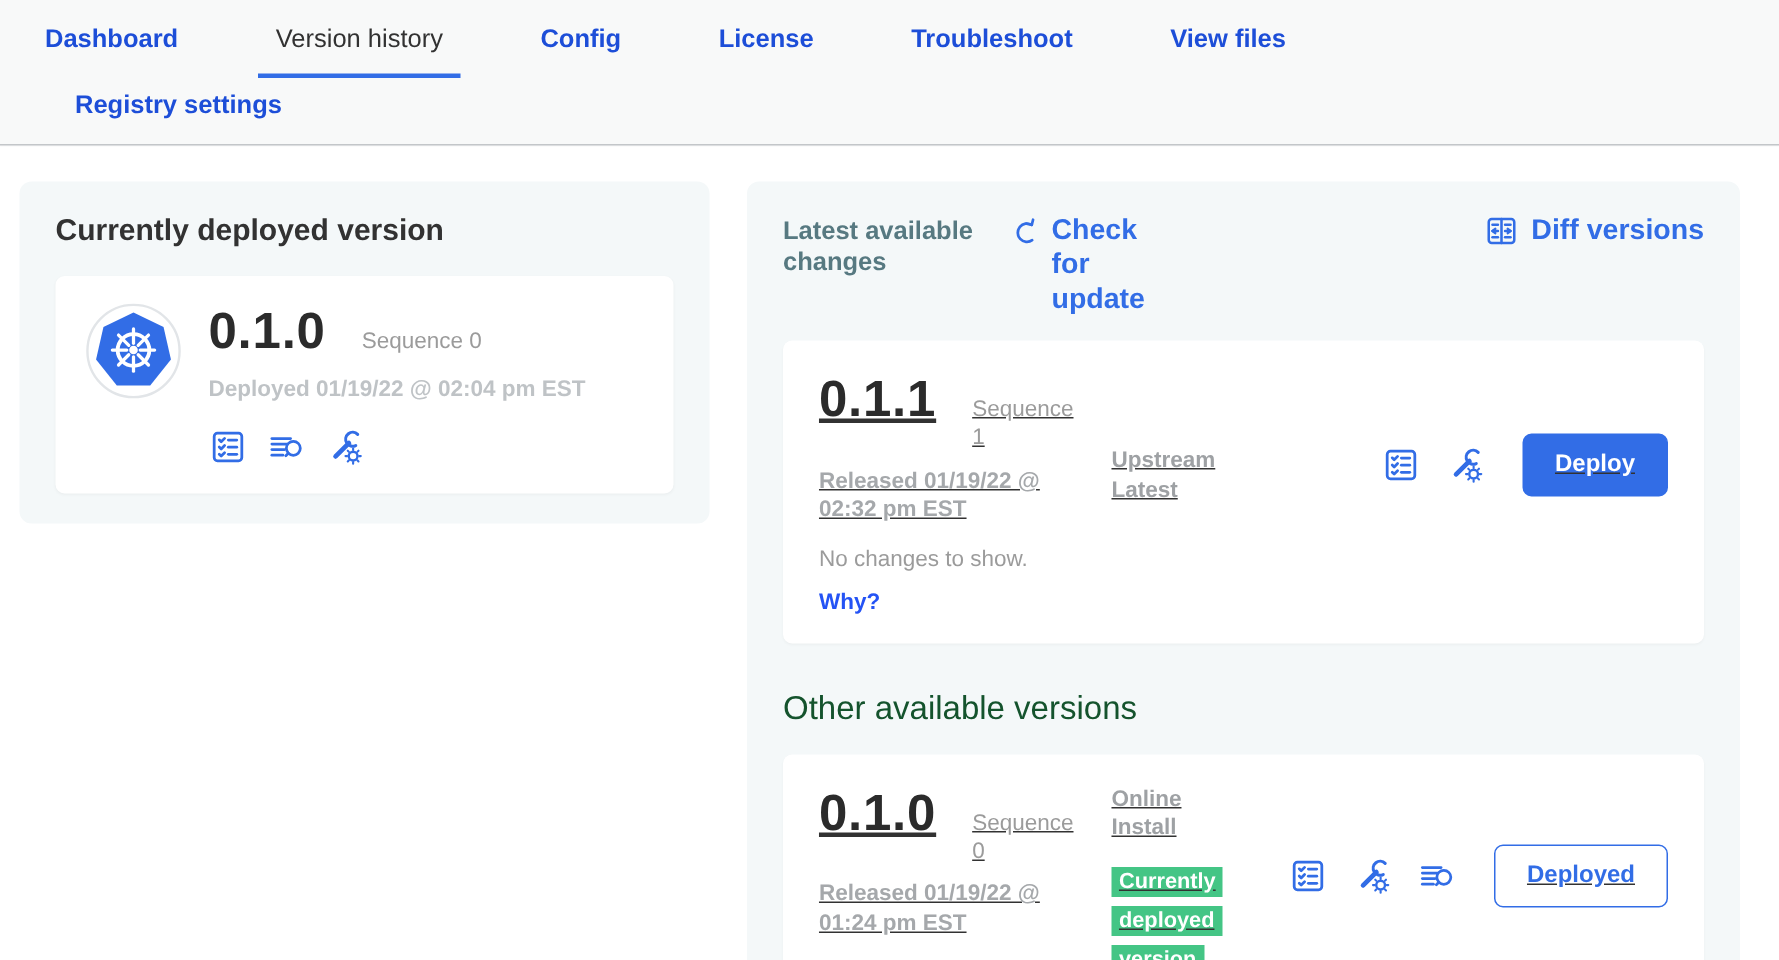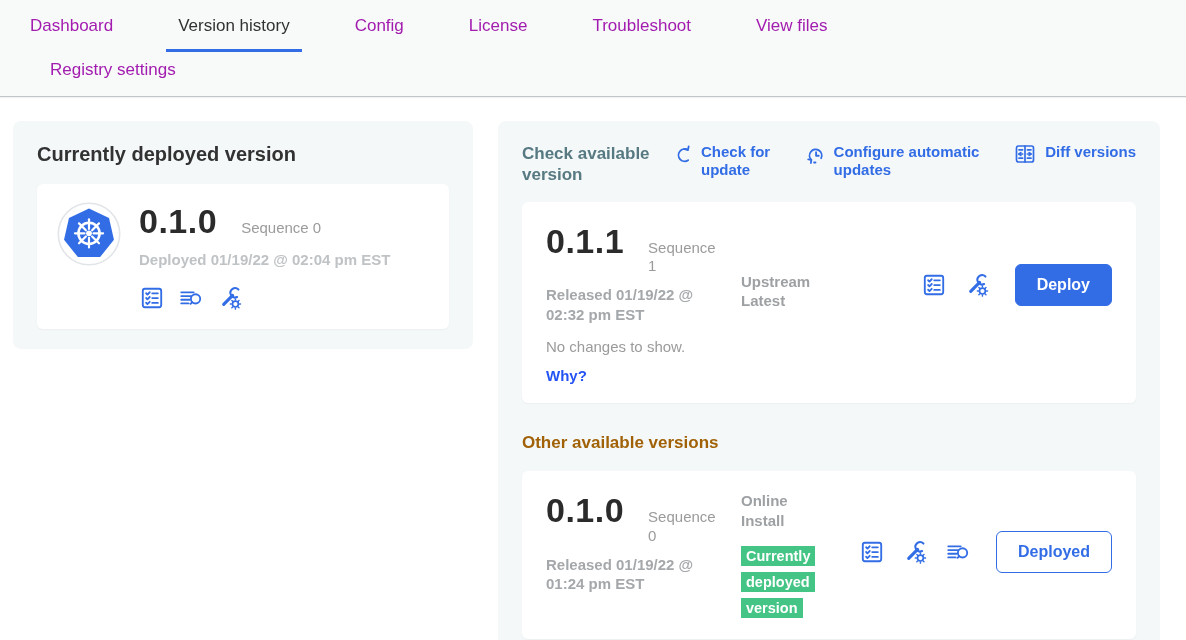--- a/index.html
+++ b/index.html
@@ -10,21 +10,21 @@
   }
   
   .app-header {
     background:#f8f9f9;
     border-bottom:1px solid #c3c6c9;
     box-shadow:0 1px 1px rgba(0,0,0,0.05);
   }
   .nav-row1 { display:flex; padding:16px 0 0 18px; }
   .nav-row2 { padding:8px 0 16px 38px; display:flex; }
   .tab {
-    font-size:17px; font-weight:400; color:#a21caf;
+    font-size:17px; font-weight:700; color:#1d4ed8;
     padding:0 12px 13px 12px; margin-right:41px; cursor:pointer; white-space:nowrap;
   }
   .nav-row2 .tab { padding-bottom:0; }
   .tab.active { color:#323232; font-weight:400; border-bottom:3px solid #326de6; }
   
   main { display:flex; align-items:flex-start; margin:24px 26px 0 13px; gap:25px; }
   .panel { background:#f4f8f9; border-radius:8px; }
   .deployed-section { width:482px; padding:22px 24px 20px 24px; }
   .deployed-section h2 { font-size:20px; font-weight:700; color:#323232; margin-bottom:18px; }
   .white-card {
@@ -46,41 +46,41 @@
   
   .latest-panel { flex:1; padding:22px 24px 20px 24px; }
   .panel-header { display:flex; align-items:flex-start; margin-bottom:16px; }
   .panel-header h3 {
     font-size:17px; font-weight:600; color:#577981; line-height:1.25; width:150px; flex:0 0 150px;
   }
   .hdr-actions { flex:1; display:flex; justify-content:space-between; align-items:flex-start; }
   .hdr-link { display:flex; align-items:flex-start; cursor:pointer; text-decoration:none; }
   .hdr-link .ic { width:21px; height:21px; margin-right:8px; margin-top:1px; }
   .hdr-link span {
-    color:#326de6; font-weight:700; font-size:15px; line-height:1.2; display:inline-block;
+    color:#326de6; font-weight:700; font-size:19px; line-height:1.2; display:inline-block;
   }
   .w82  { width:82px; }
   .w158 { width:158px; }
   .nowrap { white-space:nowrap; }
   .release-card { padding:20px 24px 18px 24px; }
-  .card-row { display:flex; align-items:flex-start; }
+  .card-row { display:flex; align-items:flex-start;text-decoration:underline; }
   .ver-block { width:195px; flex:0 0 195px; }
   .mid-block { width:118px; flex:0 0 118px; }
   .source { font-size:15px; font-weight:600; color:#9ea1a4; line-height:1.3; max-width:92px; }
   .mt50 { margin-top:50px; }
   .actions { margin-left:auto; display:flex; align-items:center; gap:17px; }
   .btn {
     font-family:"Liberation Sans",sans-serif; font-size:16px; font-weight:700;
     border-radius:6px; padding:11px 21px; cursor:pointer;
   }
   .btn-primary { background:#326de6; color:#ffffff; border:1px solid #326de6; }
   .btn-outline { background:#ffffff; color:#326de6; border:1.5px solid #326de6; }
   .no-changes { font-size:15px; color:#9b9b9b; margin-top:14px; }
   .why-link { display:inline-block; font-size:15px; font-weight:700; color:#2453f5; margin-top:12px; cursor:pointer; text-decoration:none; }
-  .other-title { font-size:17px; font-weight:700; color:#a16207; margin:30px 0 18px 0; }
+  .other-title { font-size:22px; font-weight:400; color:#14532d; margin:30px 0 18px 0; }
   .badge-wrap { max-width:94px; margin-top:13px; line-height:1.62; }
   .badge {
     display:inline; background:#44c585; color:#ffffff; font-size:14.5px; font-weight:700;
     padding:2px 5px; -webkit-box-decoration-break:clone; box-decoration-break:clone;
   }
 </style>
 </head>
 <body>
 
 <svg width="0" height="0" style="position:absolute">
@@ -200,33 +200,27 @@
           <span class="ic"><svg viewBox="0 0 24 24">
                 <use href="#i-wrench"></use>
               </svg></span>
         </div>
       </div>
     </div>
   </section>
 
   <section class="panel latest-panel">
     <div class="panel-header">
-      <h3>Check available version</h3>
+      <h3>Latest available changes</h3>
       <div class="hdr-actions">
         <a class="hdr-link">
           <span class="ic"><svg viewBox="0 0 22 22">
                 <use href="#i-refresh"></use>
               </svg></span>
           <span class="w82">Check for update</span>
-        </a>
-        <a class="hdr-link">
-          <span class="ic"><svg viewBox="0 0 22 22">
-                <use href="#i-schedule"></use>
-              </svg></span>
-          <span class="w158">Configure automatic updates</span>
         </a>
         <a class="hdr-link">
           <span class="ic" style="width:24px;height:24px;margin-top:-1px;"><svg viewBox="0 0 24 24">
                 <use href="#i-diff"></use>
               </svg></span>
           <span class="nowrap">Diff versions</span>
         </a>
       </div>
     </div>
 

